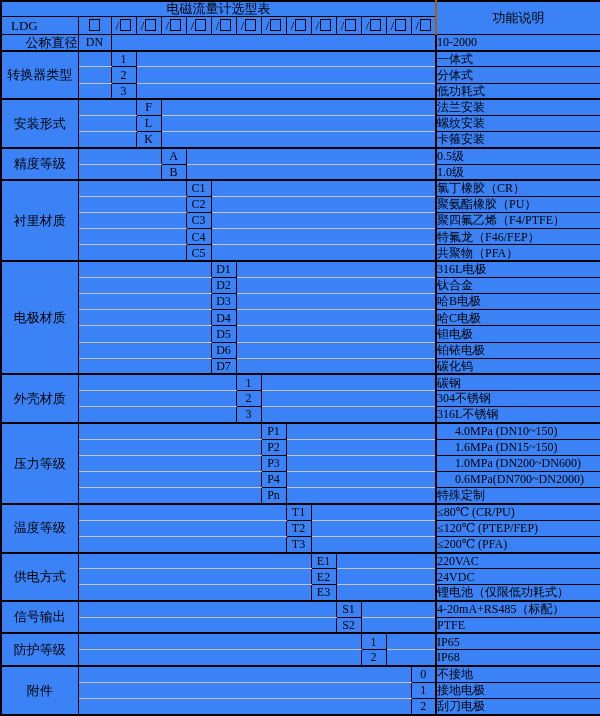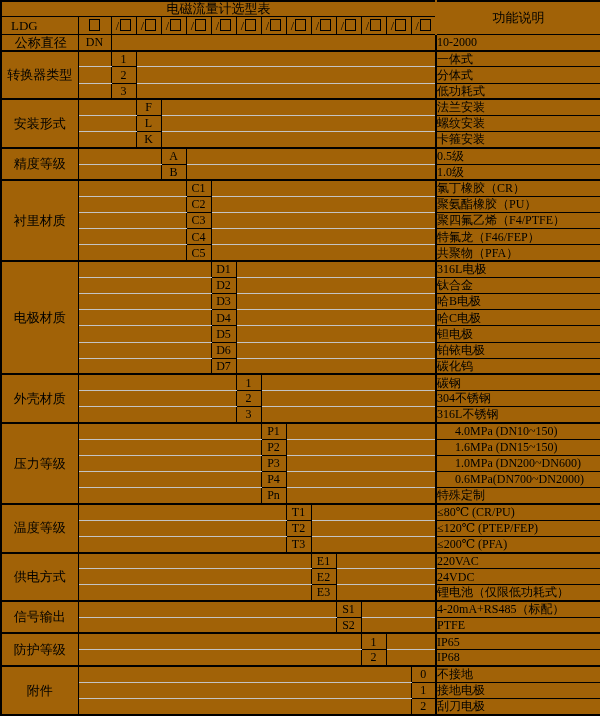--- a/index.html
+++ b/index.html
@@ -1,17 +1,17 @@
 <!DOCTYPE html>
 <html><head>
 <meta charset="utf-8">
 <style>
   html,body { margin:0; padding:0; background:#ffffff; }
   #page {
-    width:600px; height:716px; background:#a16207; overflow:hidden;
+    width:600px; height:716px; background:#3b82f6; overflow:hidden;
     font-family:"Liberation Serif","DejaVu Serif",serif;
     color:#000;
   }
   table.sel {
     border-collapse:collapse; table-layout:fixed;
     width:600px; height:716px;
     border:2px solid #000;
   }
   td { padding:0; overflow:hidden; white-space:nowrap; font-size:12px; line-height:1.05; vertical-align:middle; }
   tr { height:16px; }
@@ -20,21 +20,21 @@
 
   td.title { text-align:center; font-size:13px; border-bottom:1px solid #000; }
   td.rhead { text-align:center; font-size:13px; border-left:2px solid #a16207; border-bottom:1px solid #000; }
 
   td.ldg   { text-align:left; padding-left:9px; font-size:13px; border-right:1px solid #000; border-bottom:1px solid #000; }
   td.hbox  { border:1px solid #000; text-align:center; }
   span.sq  { display:inline-block; width:9px; height:10px; border:1px solid #000; vertical-align:-1px; }
   span.sl  { font-size:12px; margin-right:1px; }
 
   td.cat   { text-align:center; font-size:13px; border-right:1px solid #000; border-bottom:2px solid #000; }
-  td.cat.lft { text-align:center; padding-left:2px; }
+  td.cat.lft { text-align:right; padding-left:2px; }
   td.code  { border:1px solid #000; text-align:center; }
   td.desc  { border-left:2px solid #000; border-bottom:1px solid #000; text-align:left; }
   td.desc.lft { text-align:left; padding-left:18px; }
   td.blank { border-bottom:1px solid #c4c4c4; }
 
   td.gend, td.desc.gend, td.code.gend, td.blank.gend { border-bottom:2px solid #000; }
 </style>
 </head>
 <body>
 

